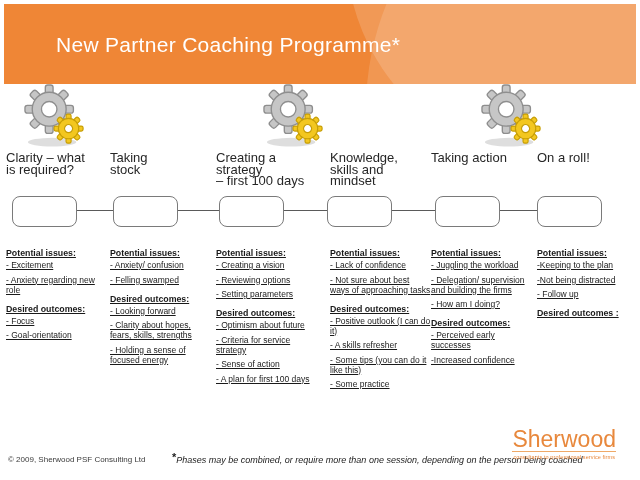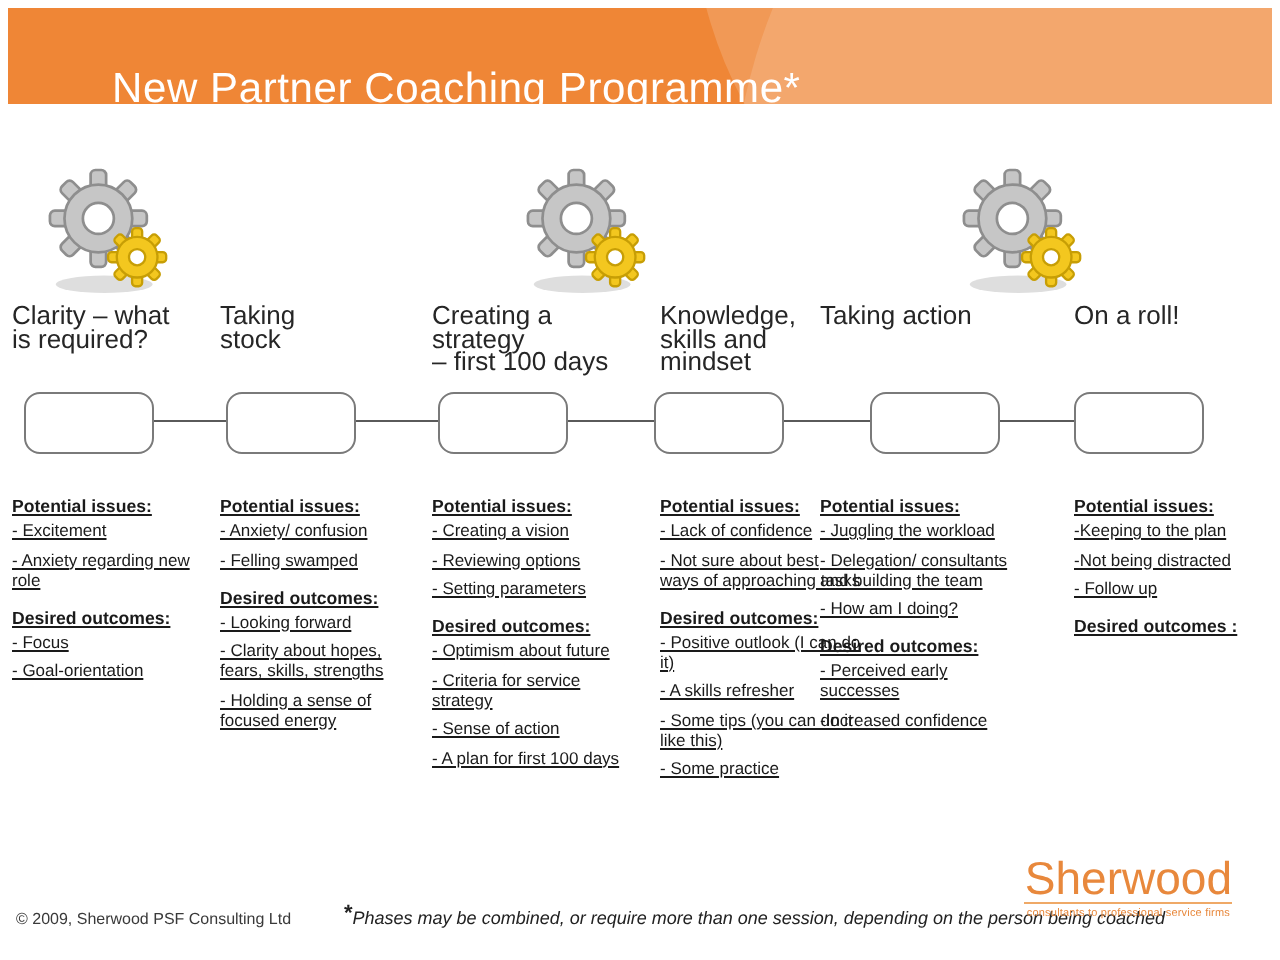--- a/index.html
+++ b/index.html
@@ -3,21 +3,21 @@
 <meta charset="utf-8">
 <style>
   html,body{margin:0;padding:0;background:#e9e9e9;}
   .slide{
     position:relative;width:640px;height:480px;background:#ffffff;
     font-family:"Liberation Sans","DejaVu Sans",sans-serif;
     color:#1f1f1f;overflow:hidden;margin:0 auto;
   }
   
   .header{
-    position:absolute;left:4px;right:4px;top:4px;height:48px;
+    position:absolute;left:4px;right:4px;top:4px;height:80px;
     background:#EF8636;overflow:hidden;
   }
   .swoosh{position:absolute;border-radius:50%;}
   .swoosh.a{width:430px;height:430px;right:-140px;top:-270px;background:rgba(255,255,255,0.16);}
   .swoosh.b{width:560px;height:560px;right:-290px;top:-175px;background:rgba(255,255,255,0.14);}
   .title{
     position:absolute;left:52px;top:29px;font-size:21px;line-height:24px;
     color:#ffffff;letter-spacing:0.3px;white-space:nowrap;
   }
   
@@ -30,21 +30,21 @@
   }
   
   .connector{position:absolute;top:210px;left:45px;width:525px;height:1px;background:#5a5a5a;}
   .stage-box{
     position:absolute;top:196px;width:63px;height:29px;background:#ffffff;
     border:1.5px solid #7a7a7a;border-radius:8px;
   }
   .stage-box.b0{left:12px}.stage-box.b1{left:113px}.stage-box.b2{left:219px}
   .stage-box.b3{left:327px}.stage-box.b4{left:435px}.stage-box.b5{left:537px}
   
-  .x0{left:6px}.x1{left:110px}.x2{left:216px}.x3{left:330px}.x4{left:410px}.x5{left:537px}
+  .x0{left:6px}.x1{left:110px}.x2{left:216px}.x3{left:330px}.x4{left:431px}.x5{left:537px}
   
   .col-body{
     position:absolute;top:248px;width:101px;font-size:8.5px;line-height:10px;color:#1a1a1a;text-decoration:underline;
   }
   .col-body .h{font-weight:bold;font-size:8.8px;margin-bottom:2px;}
   .col-body .h.out{margin-top:9px;}
   .col-body .item{margin-bottom:4.5px;}
   
   .copyright{position:absolute;left:8px;top:455px;font-size:8px;color:#3a3a3a;}
   .footnote{position:absolute;left:172px;top:451px;font-size:9px;color:#222;width:440px;}
@@ -177,21 +177,21 @@
         <div class="item">- A skills refresher</div>
         <div class="item">- Some tips (you can do it like this)</div>
         <div class="item">- Some practice</div>
       </div>
   </div>
 
   <div class="col-body x4">
     <div class="h">Potential issues:</div>
     <div>
         <div class="item">- Juggling the workload</div>
-        <div class="item">- Delegation/ consultants and building the team</div>
+        <div class="item">- Delegation/ supervision and building the firms</div>
         <div class="item">- How am I doing?</div>
       </div>
     <div class="h out">Desired outcomes:</div>
     <div>
         <div class="item">- Perceived early successes</div>
         <div class="item">-Increased confidence</div>
       </div>
   </div>
 
   <div class="col-body x5">

